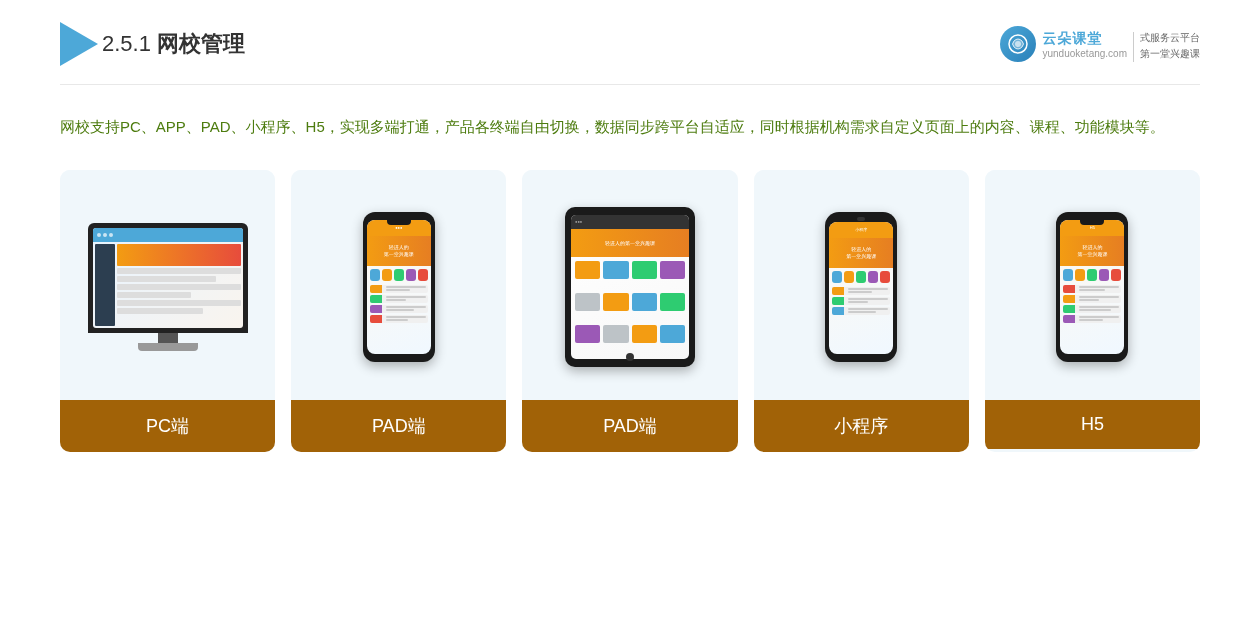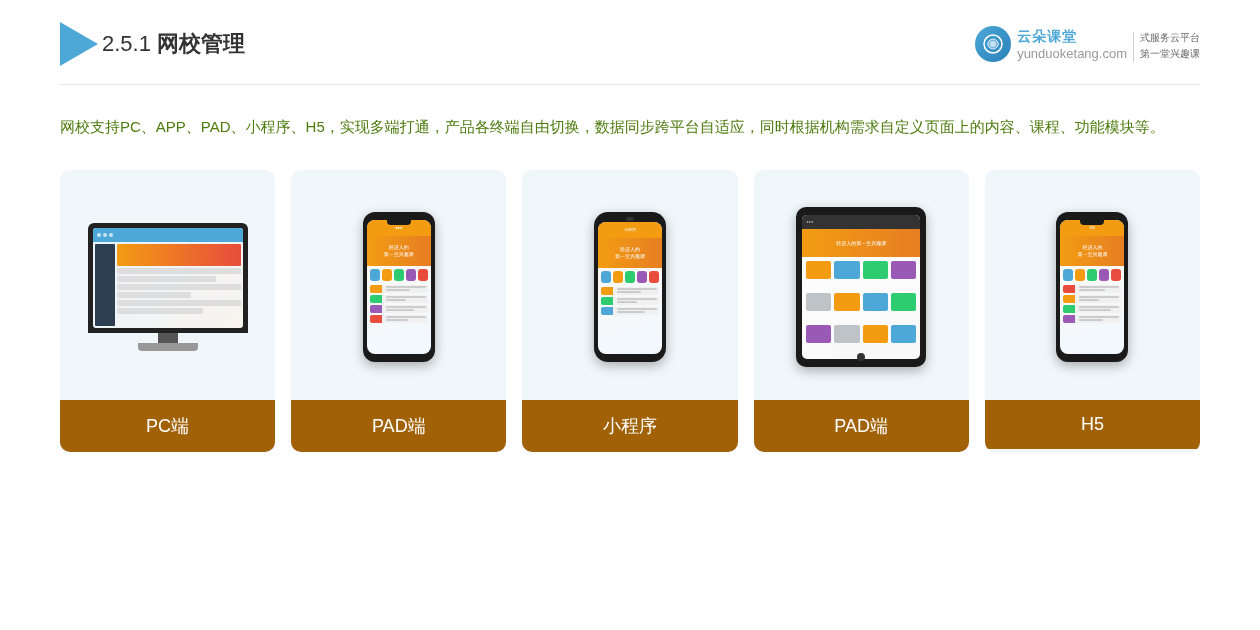--- a/index.html
+++ b/index.html
@@ -82,21 +82,21 @@
     }
 
     .brand-name {
       font-size: 14px;
       color: #4da8d8;
       font-weight: bold;
       letter-spacing: 1px;
     }
 
     .brand-url {
-      font-size: 13px;
+      font-size: 10px;
       color: #999;
     }
 
     .brand-divider {
       width: 1px;
       height: 30px;
       background: #ccc;
       margin: 0 6px;
     }
 
@@ -593,67 +593,20 @@
               </div>
             </div>
           </div>
         </div>
       </div>
       <div class="card-label">PAD端</div>
     </div>
 
     <div class="card">
       <div class="card-image-area">
-        <div class="device-phone-mini">
-          <div class="phone-mini-camera"></div>
-          <div class="phone-screen">
-            <div class="phone-screen-header">
-              <span style="font-size:4px;color:white;">小程序</span>
-            </div>
-            <div class="phone-screen-banner">
-              <span style="font-size:5px;line-height:1.4;">轻进人的<br>第一堂兴趣课</span>
-            </div>
-            <div class="phone-icons-row">
-              <div class="phone-icon-item"></div>
-              <div class="phone-icon-item orange"></div>
-              <div class="phone-icon-item green"></div>
-              <div class="phone-icon-item purple"></div>
-              <div class="phone-icon-item red"></div>
-            </div>
-            <div class="phone-course-list">
-              <div class="phone-course-item">
-                <div class="phone-course-thumb" style="background:#f39c12;"></div>
-                <div class="phone-course-lines">
-                  <div class="phone-course-line"></div>
-                  <div class="phone-course-line" style="width:60%;"></div>
-                </div>
-              </div>
-              <div class="phone-course-item">
-                <div class="phone-course-thumb" style="background:#2ecc71;"></div>
-                <div class="phone-course-lines">
-                  <div class="phone-course-line"></div>
-                  <div class="phone-course-line" style="width:50%;"></div>
-                </div>
-              </div>
-              <div class="phone-course-item">
-                <div class="phone-course-thumb" style="background:#4da8d8;"></div>
-                <div class="phone-course-lines">
-                  <div class="phone-course-line"></div>
-                  <div class="phone-course-line" style="width:70%;"></div>
-                </div>
-              </div>
-            </div>
-          </div>
-        </div>
-      </div>
-      <div class="card-label">小程序</div>
-    </div>
-
-    <div class="card">
-      <div class="card-image-area">
         <div class="device-tablet">
           <div class="tablet-button"></div>
           <div class="tablet-screen">
             <div class="tablet-header">
               <span style="color:#aaa;font-size:4px;">●●●</span>
             </div>
             <div class="tablet-screen-banner">
               <span>轻进人的第一堂兴趣课</span>
             </div>
             <div class="tablet-grid">
@@ -671,38 +624,85 @@
               <div class="tablet-grid-item blue"></div>
             </div>
           </div>
         </div>
       </div>
       <div class="card-label">PAD端</div>
     </div>
 
     <div class="card">
       <div class="card-image-area">
-        <div class="device-phone">
-          <div class="phone-notch"></div>
+        <div class="device-phone-mini">
+          <div class="phone-mini-camera"></div>
           <div class="phone-screen">
             <div class="phone-screen-header">
-              <span style="font-size:4px;color:white;">H5</span>
+              <span style="font-size:4px;color:white;">小程序</span>
             </div>
             <div class="phone-screen-banner">
               <span style="font-size:5px;line-height:1.4;">轻进人的<br>第一堂兴趣课</span>
             </div>
             <div class="phone-icons-row">
               <div class="phone-icon-item"></div>
               <div class="phone-icon-item orange"></div>
               <div class="phone-icon-item green"></div>
               <div class="phone-icon-item purple"></div>
               <div class="phone-icon-item red"></div>
             </div>
             <div class="phone-course-list">
               <div class="phone-course-item">
+                <div class="phone-course-thumb" style="background:#f39c12;"></div>
+                <div class="phone-course-lines">
+                  <div class="phone-course-line"></div>
+                  <div class="phone-course-line" style="width:60%;"></div>
+                </div>
+              </div>
+              <div class="phone-course-item">
+                <div class="phone-course-thumb" style="background:#2ecc71;"></div>
+                <div class="phone-course-lines">
+                  <div class="phone-course-line"></div>
+                  <div class="phone-course-line" style="width:50%;"></div>
+                </div>
+              </div>
+              <div class="phone-course-item">
+                <div class="phone-course-thumb" style="background:#4da8d8;"></div>
+                <div class="phone-course-lines">
+                  <div class="phone-course-line"></div>
+                  <div class="phone-course-line" style="width:70%;"></div>
+                </div>
+              </div>
+            </div>
+          </div>
+        </div>
+      </div>
+      <div class="card-label">小程序</div>
+    </div>
+
+    <div class="card">
+      <div class="card-image-area">
+        <div class="device-phone">
+          <div class="phone-notch"></div>
+          <div class="phone-screen">
+            <div class="phone-screen-header">
+              <span style="font-size:4px;color:white;">H5</span>
+            </div>
+            <div class="phone-screen-banner">
+              <span style="font-size:5px;line-height:1.4;">轻进人的<br>第一堂兴趣课</span>
+            </div>
+            <div class="phone-icons-row">
+              <div class="phone-icon-item"></div>
+              <div class="phone-icon-item orange"></div>
+              <div class="phone-icon-item green"></div>
+              <div class="phone-icon-item purple"></div>
+              <div class="phone-icon-item red"></div>
+            </div>
+            <div class="phone-course-list">
+              <div class="phone-course-item">
                 <div class="phone-course-thumb" style="background:#e74c3c;"></div>
                 <div class="phone-course-lines">
                   <div class="phone-course-line"></div>
                   <div class="phone-course-line" style="width:65%;"></div>
                 </div>
               </div>
               <div class="phone-course-item">
                 <div class="phone-course-thumb" style="background:#f39c12;"></div>
                 <div class="phone-course-lines">
                   <div class="phone-course-line"></div>

